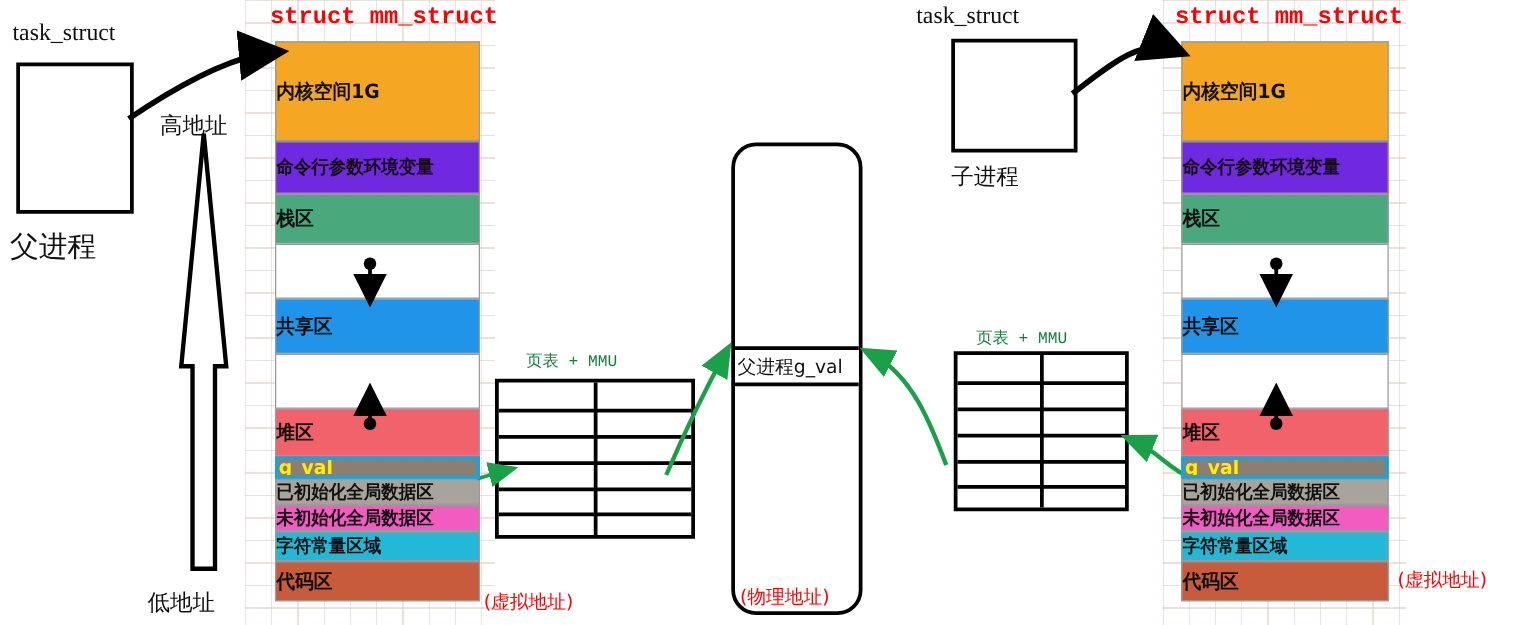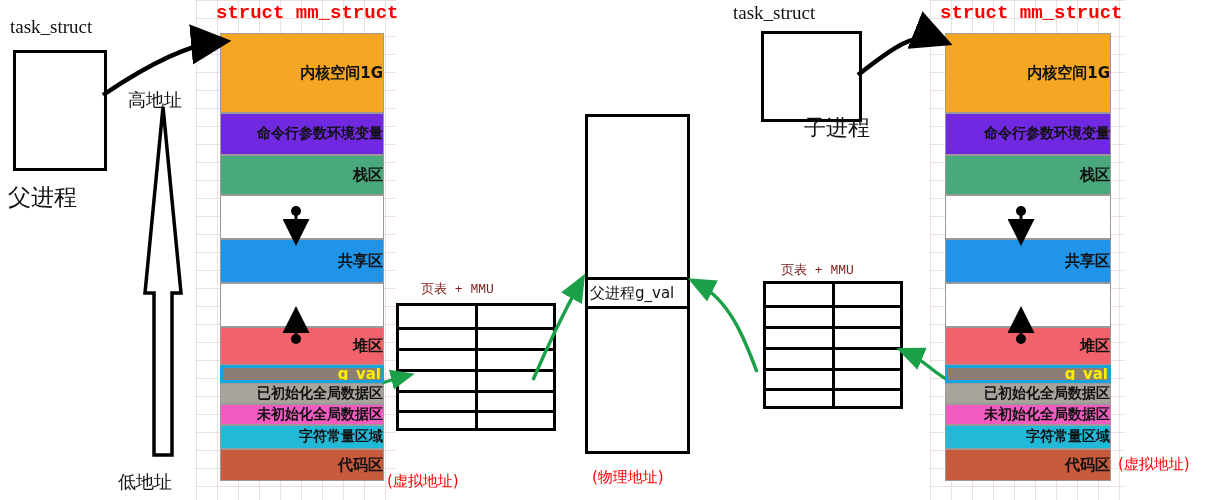--- a/index.html
+++ b/index.html
@@ -28,34 +28,34 @@
   .cn{font-family:Liberation Sans, sans-serif;}
 
   
   .taskbox{position:absolute;background:#fff;border:3px solid #000;}
 
   
   .memcol{position:absolute;}
   .memblk{
     position:absolute;left:0;right:0;
     box-sizing:border-box;
-    display:flex;align-items:center;justify-content:flex-end;
+    display:flex;align-items:center;justify-content:flex-start;
     font-family:"DejaVu Sans", sans-serif;
     font-weight:bold;
     color:#111;
     border:1px solid #9a9a9a;
     overflow:hidden;
   }
   .memblk span{display:block;transform:scaleY(1.05);}
 
   
   .ptable{position:absolute;border:3px solid #000;background:#fff;box-sizing:border-box;}
   .ptable .hrow{position:absolute;left:0;right:0;height:0;border-top:3px solid #000;}
   .ptable .vsplit{position:absolute;top:0;bottom:0;width:0;border-left:3px solid #000;}
-  .ptlabel{position:absolute;font-family:"Liberation Mono", monospace;font-size:13px;color:#7f1d1d;white-space:nowrap;}
+  .ptlabel{position:absolute;font-family:"Liberation Mono", monospace;font-size:13px;color:#15803d;white-space:nowrap;}
 
   
   .physbox{position:absolute;border:3px solid #000;background:#fff;box-sizing:border-box;}
   .physcell{
     position:absolute;left:0;right:0;
     border-top:3px solid #000;border-bottom:3px solid #000;
     background:#fff;box-sizing:border-box;
     display:flex;align-items:center;justify-content:flex-start;
     font-family:"DejaVu Sans", sans-serif;font-size:15px;color:#111;white-space:nowrap;
   }
@@ -124,32 +124,32 @@
   <div class="ptlabel" style="left:421px;top:280px;">页表 + MMU</div>
   <div class="ptable" style="left:396px;top:303px;width:160px;height:128px;">
     <div class="vsplit" style="left:76px;"></div>
     <div class="hrow" style="top:21px;"></div>
     <div class="hrow" style="top:42px;"></div>
     <div class="hrow" style="top:63px;"></div>
     <div class="hrow" style="top:84px;"></div>
     <div class="hrow" style="top:104px;"></div>
   </div>
 
-  <div class="physbox" style="left:585px;top:114px;width:105px;height:340px;">
+  <div class="physbox" style="left:585px;top:114px;width:105px;height:378px;border-radius:20px;">
     <div class="physcell" style="top:160px;height:32px;">
       <span style="padding-left:2px;">父进程g_val</span>
     </div>
   </div>
   <div class="physlabel" style="left:592px;top:468px;">(物理地址)</div>
 
   <div class="title-task" style="left:733px;top:2px;">task_struct</div>
 
   <div class="taskbox" style="left:761px;top:31px;width:95px;height:85px;"></div>
 
-  <div class="lbl cn" style="left:761px;top:113px;font-size:22px;margin-left:43px;">子进程</div>
+  <div class="lbl cn" style="left:761px;top:129px;font-size:18px;">子进程</div>
 
   <div class="title-mm" style="left:940px;top:2px;">struct mm_struct</div>
 
   <div class="ptlabel" style="left:781px;top:261px;">页表 + MMU</div>
   <div class="ptable" style="left:763px;top:281px;width:140px;height:128px;">
     <div class="vsplit" style="left:66px;"></div>
     <div class="hrow" style="top:21px;"></div>
     <div class="hrow" style="top:42px;"></div>
     <div class="hrow" style="top:63px;"></div>
     <div class="hrow" style="top:84px;"></div>

